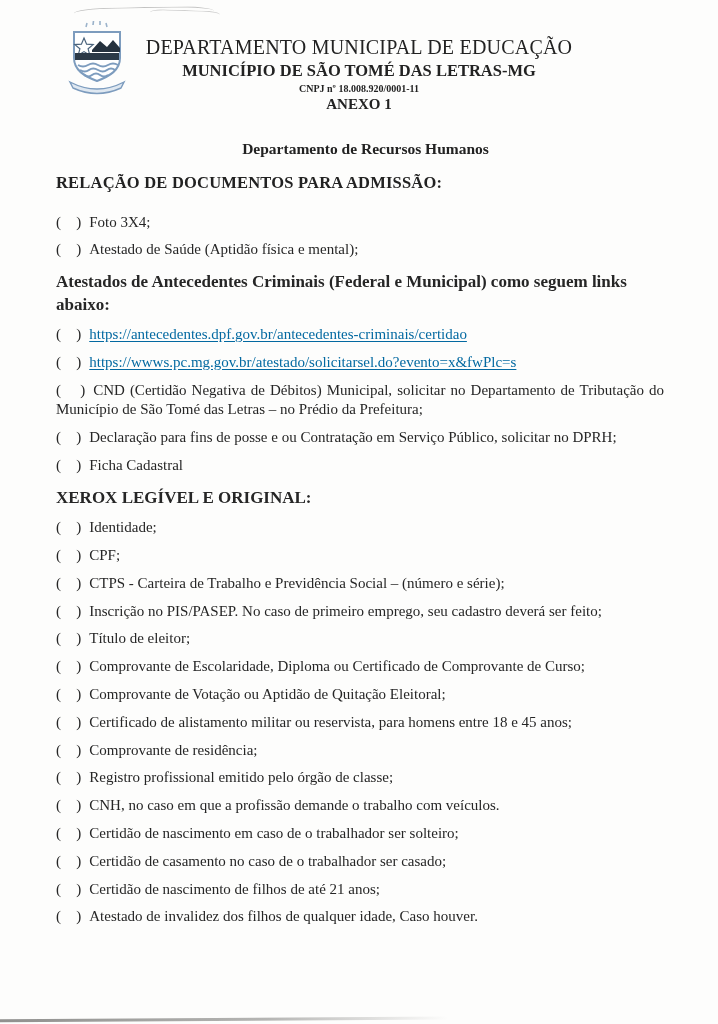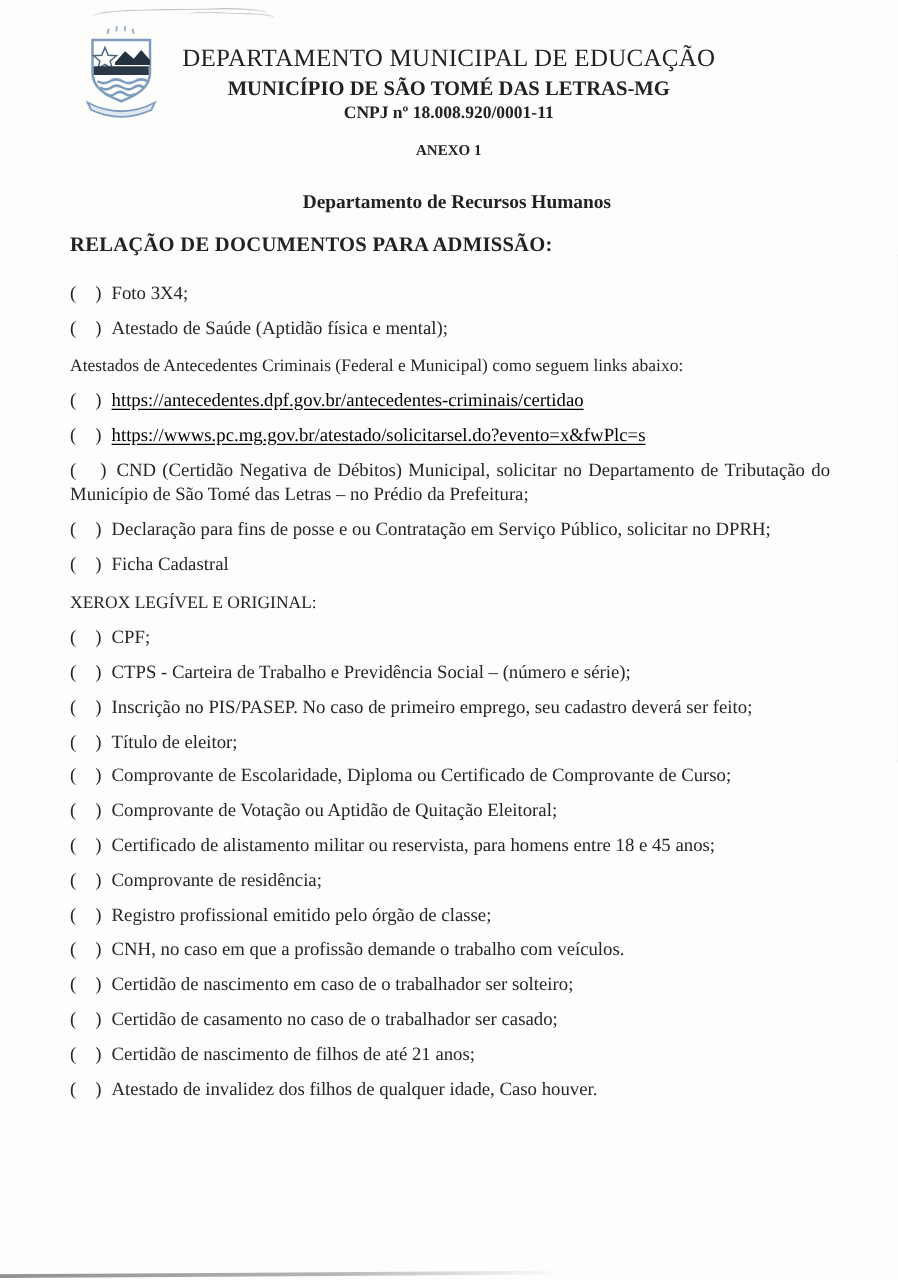--- a/index.html
+++ b/index.html
@@ -14,43 +14,43 @@
     height: 1024px;
     margin: 0 auto;
     background: #fdfdfc;
     color: #222;
     overflow: hidden;
   }
   
   .header { text-align: center; padding-top: 34px; line-height: 1.32; }
   .header .h-line1 { font-size: 20px; font-weight: normal; letter-spacing: .2px; }
   .header .h-line2 { font-size: 16.5px; font-weight: bold; }
-  .header .h-line3 { font-size: 14px; font-weight: bold; }
-  .header .h-line4 { font-size: 12px; font-weight: bold; margin-top: 12px; }
+  .header .h-line3 { font-size: 10px; font-weight: bold; }
+  .header .h-line4 { font-size: 15px; font-weight: bold; }
   .header .h-subtitle { font-size: 15.5px; font-weight: bold; margin-top: 24px; padding-left: 13px; }
   .crest {
     position: absolute;
     left: 62px;
     top: 20px;
     width: 70px;
     height: 80px;
   }
   
   .content { padding: 0 54px 0 56px; }
   .doc-title {
     font-weight: bold;
     font-size: 16.5px;
     margin: 13px 0 20px;
     letter-spacing: .2px;
   }
   .row { font-size: 15px; line-height: 1.32; margin: 8px 0; color: #262626; }
-  .heading-row { font-weight: normal; font-size: 14px; margin: 11px 0 9px; }
+  .heading-row { font-weight: bold; font-size: 17px; margin: 11px 0 9px; }
   .marker { white-space: pre; margin-right: 7px; letter-spacing: 1px; }
   .justify { text-align: justify; }
-  .doc-link { color: #000000; text-decoration: underline; text-underline-offset: 2px; cursor: pointer; }
+  .doc-link { color: #0369a1; text-decoration: underline; text-underline-offset: 2px; cursor: pointer; }
   
   .scribble {
     position: absolute;
     left: 74px; top: 7px;
     width: 140px; height: 10px;
     border-top: 1.5px solid rgba(120,120,120,.45);
     border-radius: 60%/100%;
     transform: rotate(-1deg);
   }
   .scribble2 {
@@ -119,20 +119,21 @@
     <div id="doc-body">
         <p class="row item-row"><span class="marker">(   )</span><span class="item-text">Foto 3X4;</span></p>
         <p class="row item-row"><span class="marker">(   )</span><span class="item-text">Atestado de Saúde (Aptidão física e mental);</span></p>
         <p class="row heading-row">Atestados de Antecedentes Criminais (Federal e Municipal) como seguem links abaixo:</p>
         <p class="row item-row"><span class="marker">(   )</span><a class="doc-link">https://antecedentes.dpf.gov.br/antecedentes-criminais/certidao</a></p>
         <p class="row item-row"><span class="marker">(   )</span><a class="doc-link">https://wwws.pc.mg.gov.br/atestado/solicitarsel.do?evento=x&amp;fwPlc=s</a></p>
         <p class="row item-row justify"><span class="marker">(   )</span><span class="item-text">CND (Certidão Negativa de Débitos) Municipal, solicitar no Departamento de Tributação do Município de São Tomé das Letras – no Prédio da Prefeitura;</span></p>
         <p class="row item-row"><span class="marker">(   )</span><span class="item-text">Declaração para fins de posse e ou Contratação em Serviço Público, solicitar no DPRH;</span></p>
         <p class="row item-row"><span class="marker">(   )</span><span class="item-text">Ficha Cadastral</span></p>
         <p class="row heading-row">XEROX LEGÍVEL E ORIGINAL:</p>
+        <p class="row item-row"><span class="marker">(   )</span><span class="item-text">Identidade;</span></p>
         <p class="row item-row"><span class="marker">(   )</span><span class="item-text">CPF;</span></p>
         <p class="row item-row"><span class="marker">(   )</span><span class="item-text">CTPS - Carteira de Trabalho e Previdência Social – (número e série);</span></p>
         <p class="row item-row"><span class="marker">(   )</span><span class="item-text">Inscrição no PIS/PASEP. No caso de primeiro emprego, seu cadastro deverá ser feito;</span></p>
         <p class="row item-row"><span class="marker">(   )</span><span class="item-text">Título de eleitor;</span></p>
         <p class="row item-row"><span class="marker">(   )</span><span class="item-text">Comprovante de Escolaridade, Diploma ou Certificado de Comprovante de Curso;</span></p>
         <p class="row item-row"><span class="marker">(   )</span><span class="item-text">Comprovante de Votação ou Aptidão de Quitação Eleitoral;</span></p>
         <p class="row item-row"><span class="marker">(   )</span><span class="item-text">Certificado de alistamento militar ou reservista, para homens entre 18 e 45 anos;</span></p>
         <p class="row item-row"><span class="marker">(   )</span><span class="item-text">Comprovante de residência;</span></p>
         <p class="row item-row"><span class="marker">(   )</span><span class="item-text">Registro profissional emitido pelo órgão de classe;</span></p>
         <p class="row item-row"><span class="marker">(   )</span><span class="item-text">CNH, no caso em que a profissão demande o trabalho com veículos.</span></p>

